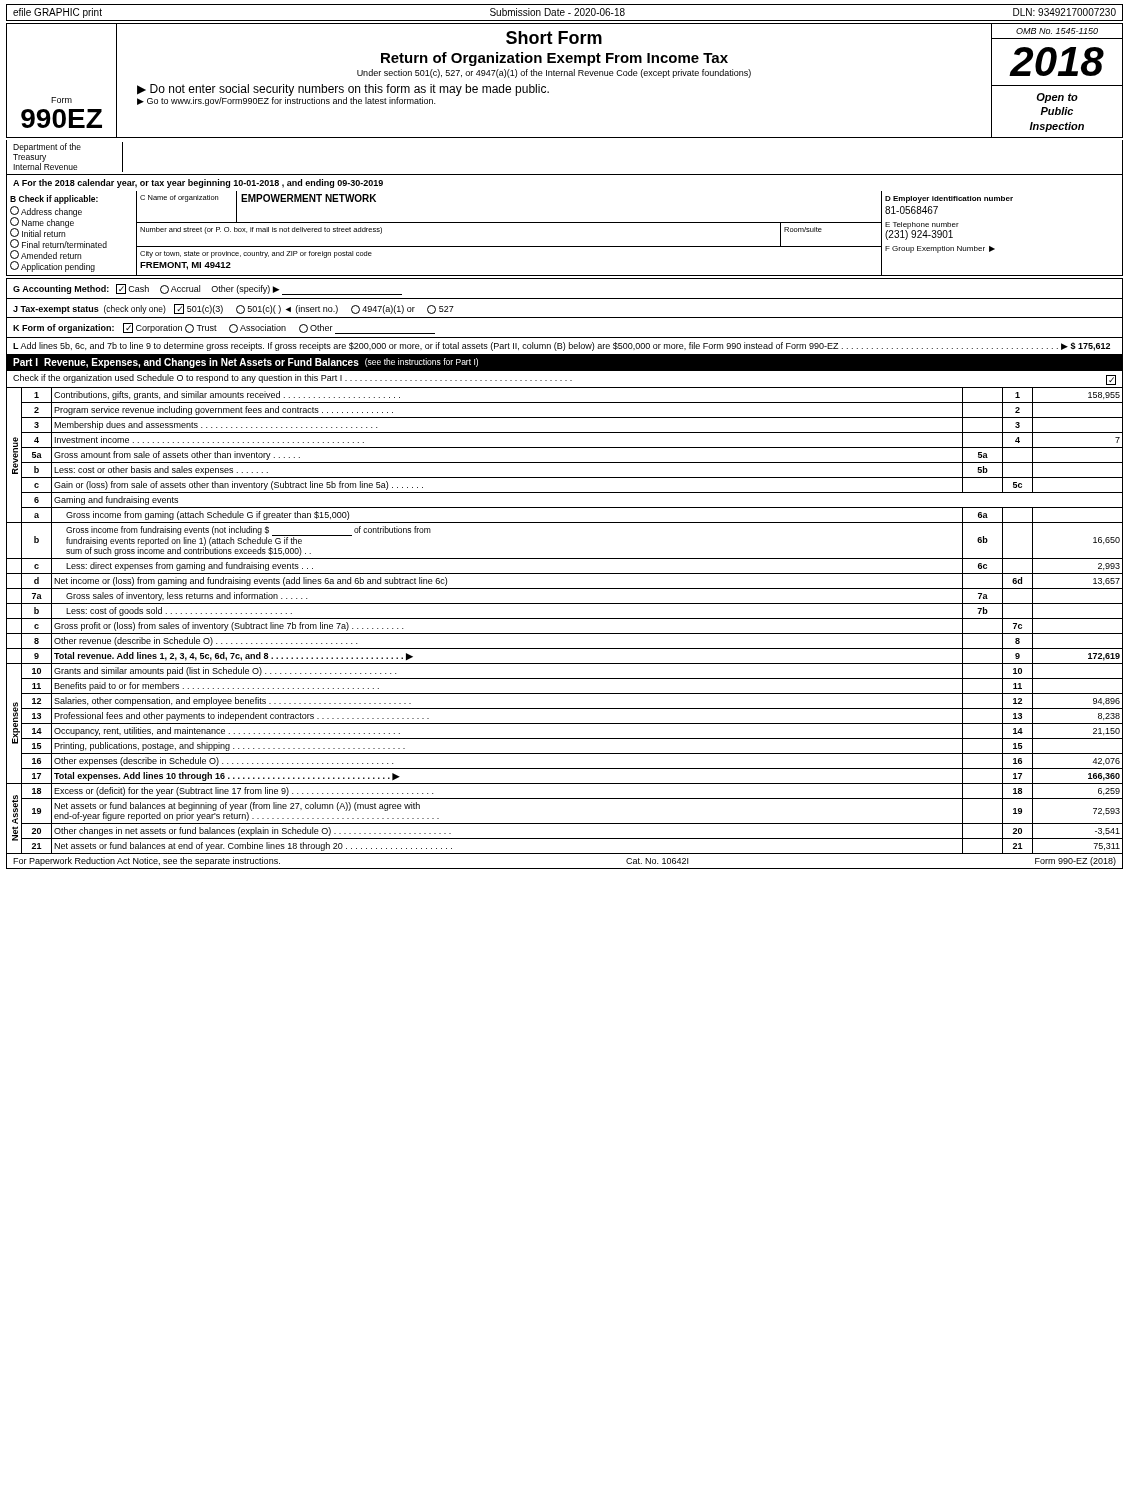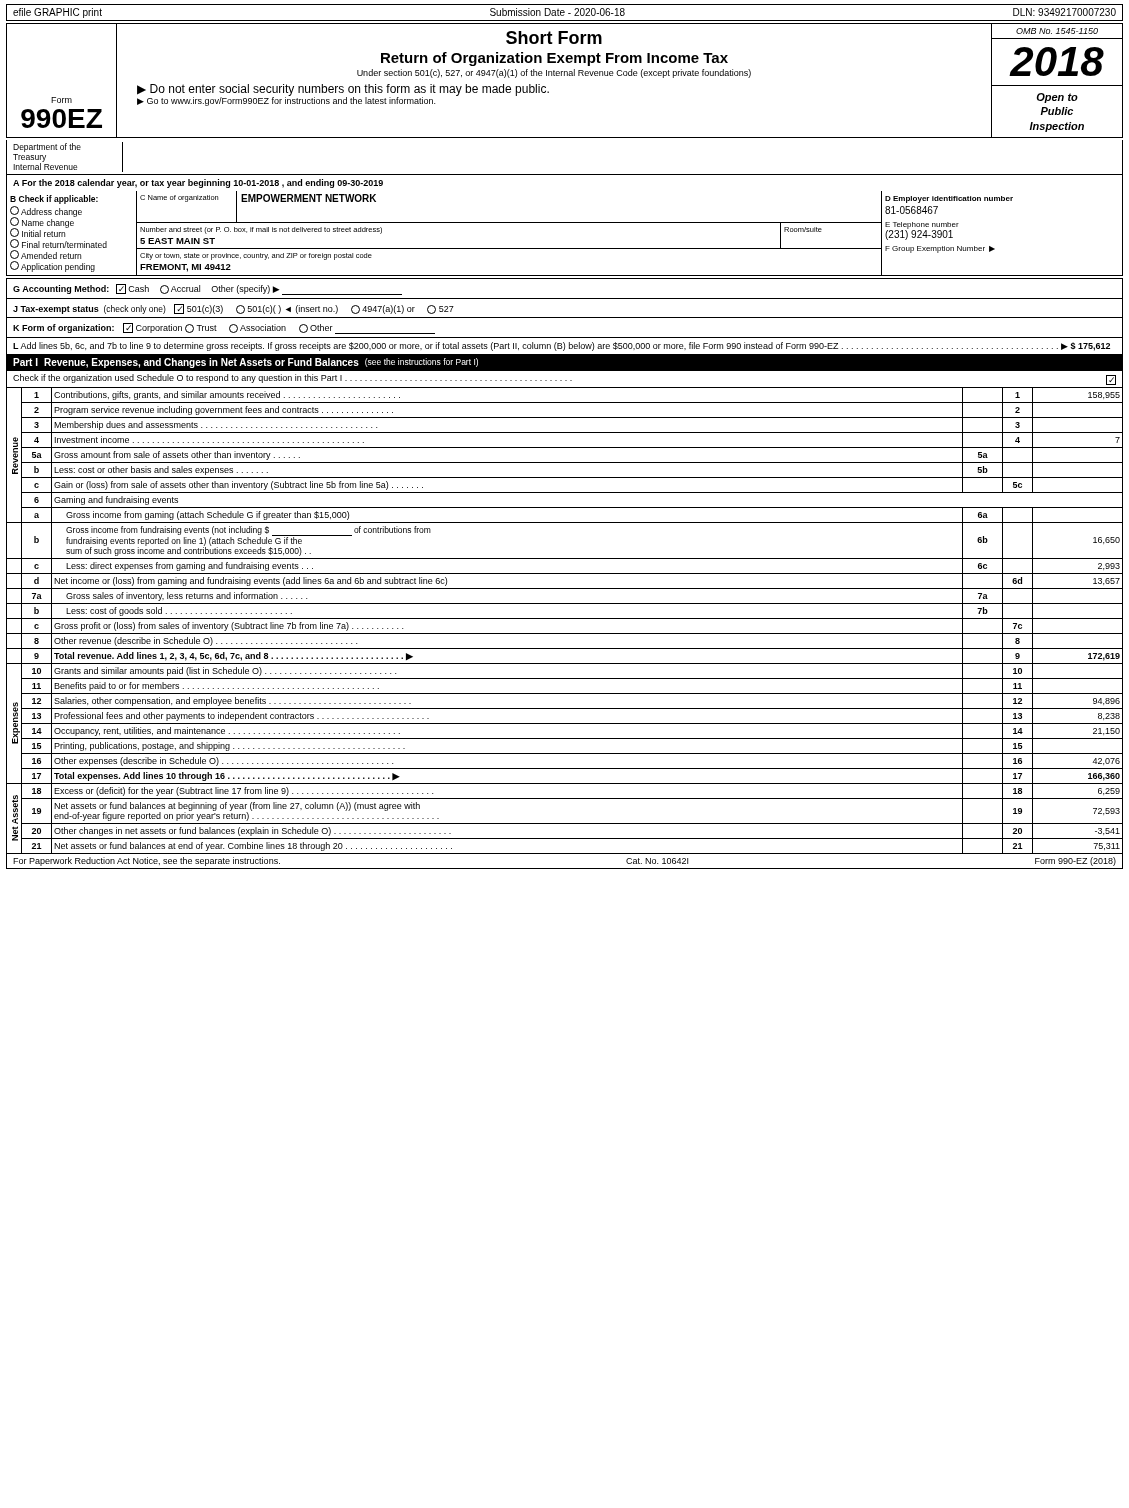--- a/index.html
+++ b/index.html
@@ -195,21 +195,20 @@
     <div style="flex:1; border-right:1px solid #000;">
 
       <div style="border-bottom:1px solid #000; min-height:32px; display:flex;">
         <div style="font-size:7.5px; padding:2px 3px; border-right:1px solid #000; width:100px;"><span>C Name of organization</span></div>
         <div style="padding:2px 4px; font-size:10px; font-weight:bold; flex:1;">EMPOWERMENT NETWORK</div>
       </div>
 
       <div style="border-bottom:1px solid #000; min-height:24px; display:flex;">
         <div style="font-size:7.5px; padding:2px 3px; border-right:1px solid #000; flex:2;">
           <span>Number and street (or P. O. box, if mail is not delivered to street address)</span>
-          <div style="font-weight:bold; font-size:9.5px; margin-top:1px;">5 EAST MAIN ST</div>
         </div>
         <div style="font-size:7.5px; padding:2px 3px; width:100px;">Room/suite</div>
       </div>
 
       <div style="min-height:24px; display:flex;">
         <div style="font-size:7.5px; padding:2px 3px; flex:1;">
           <span>City or town, state or province, country, and ZIP or foreign postal code</span>
           <div style="font-weight:bold; font-size:9.5px; margin-top:1px;">FREMONT, MI  49412</div>
         </div>
       </div>

